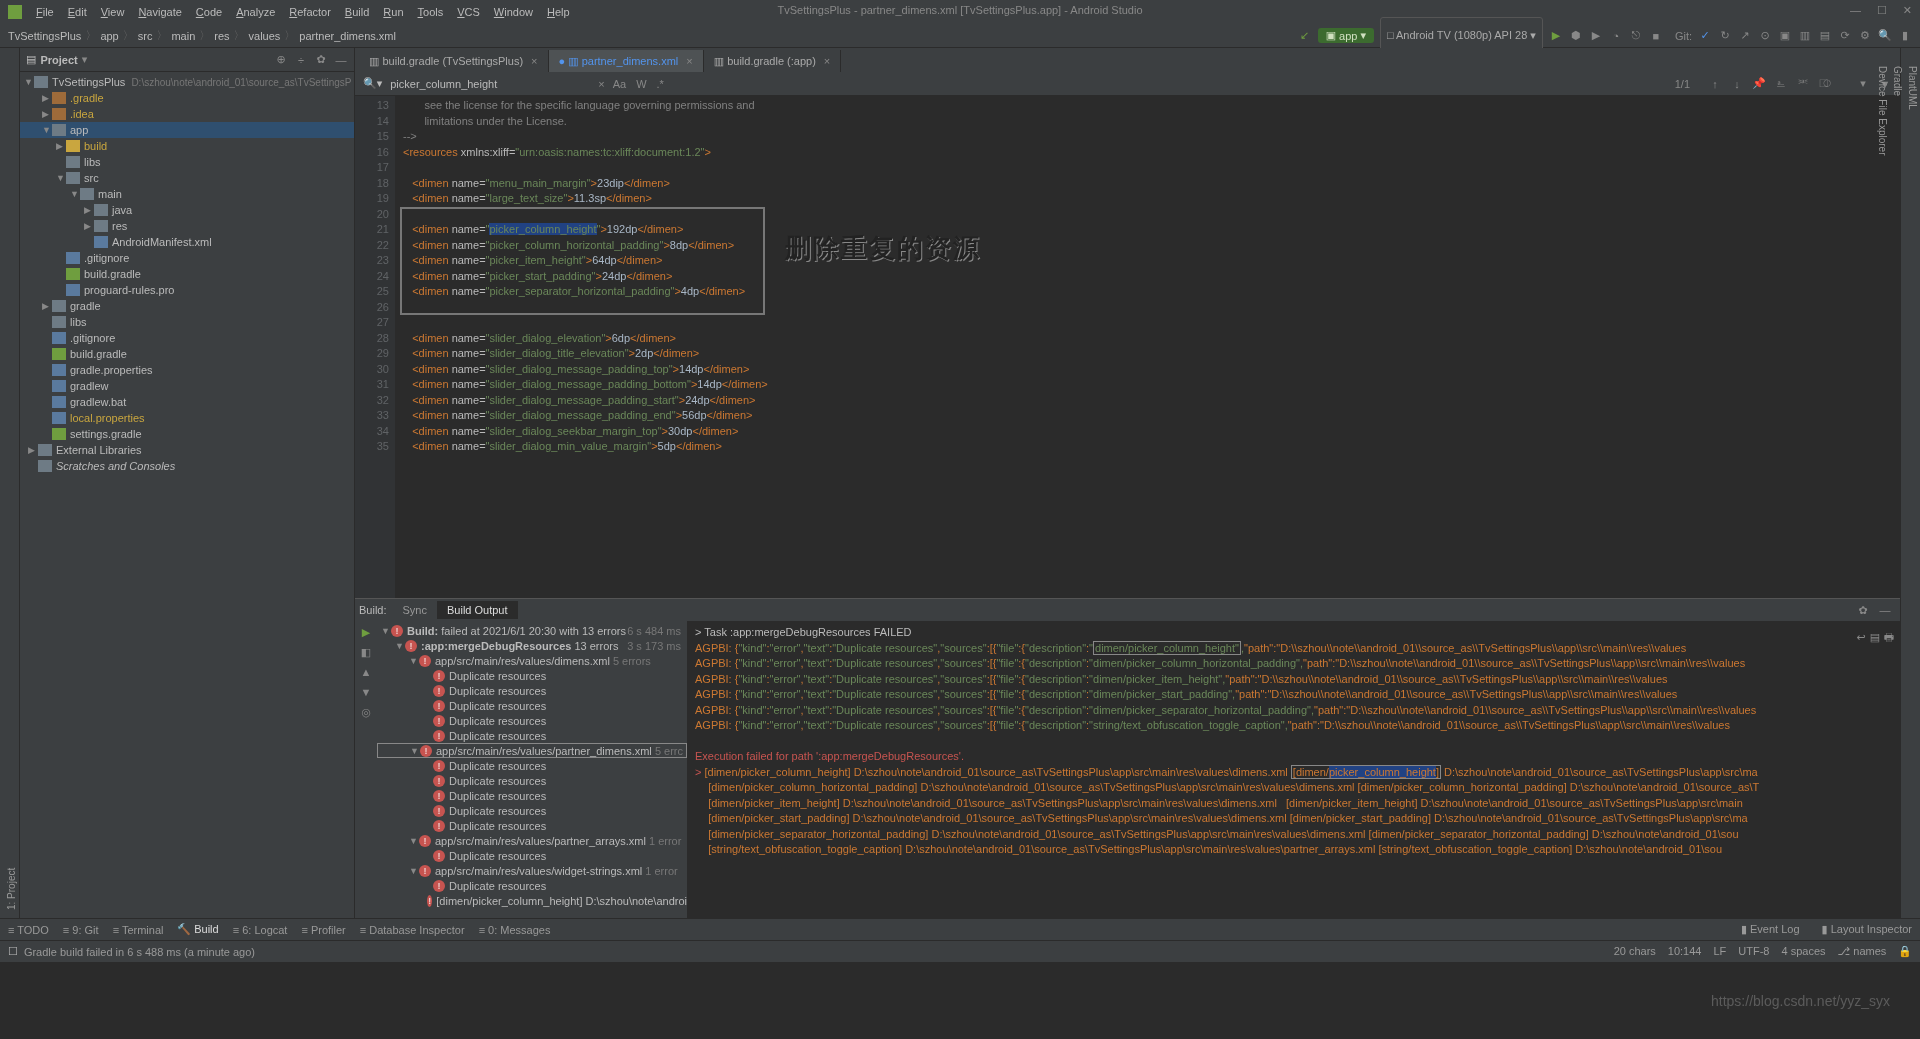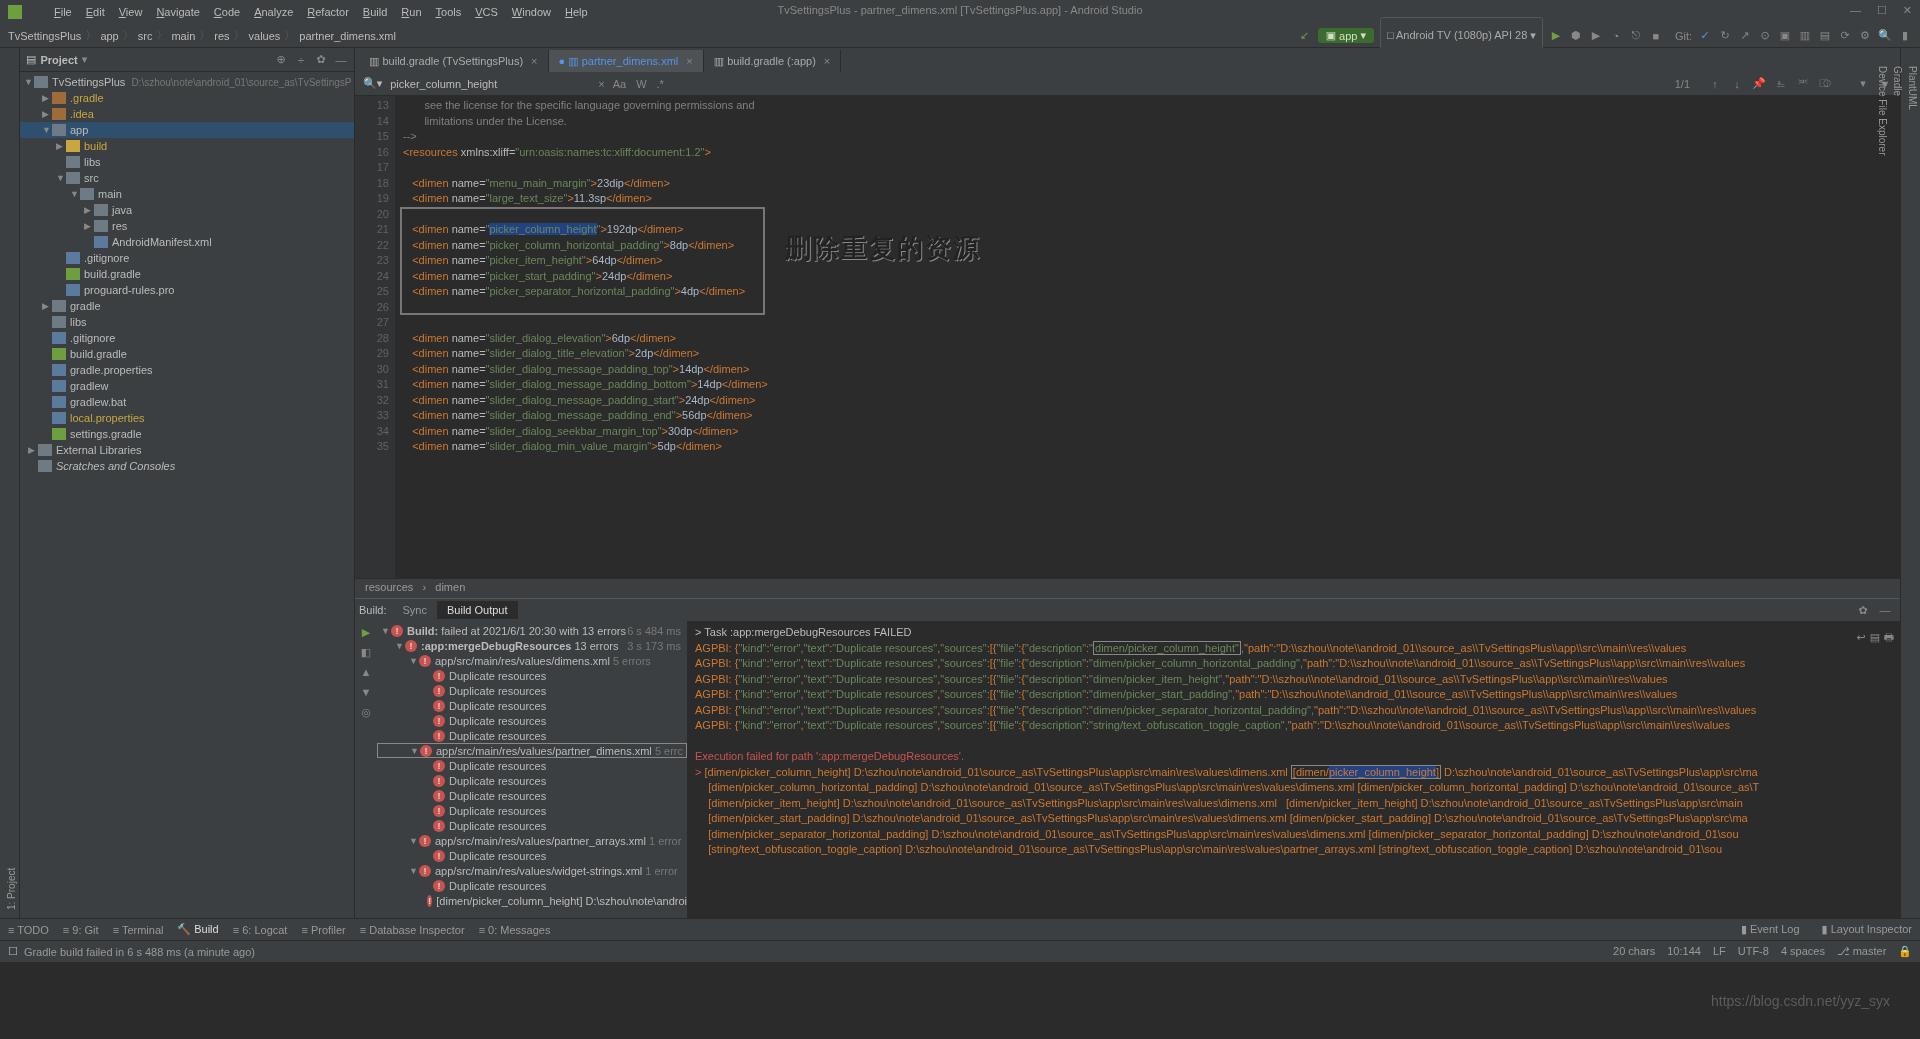--- a/index.html
+++ b/index.html
@@ -1,17 +1,17 @@
 <!DOCTYPE html>
 <html><head>
 <meta charset="utf-8">
 <style>
 * { margin:0; padding:0; box-sizing:border-box; font-family:"Segoe UI",Arial,sans-serif; font-size:11px; }
 body { background:#2b2b2b; color:#bbb; width:1920px; height:1039px; overflow:hidden; position:relative; }
-.titlebar { height:24px; background:#3c3f41; display:flex; align-items:center; padding:0 8px;gap:18px; }
+.titlebar { height:24px; background:#3c3f41; display:flex; align-items:center; padding:0 8px; }
 .titlebar .logo { width:14px; height:14px; background:#6f9e3f; margin-right:8px; }
 .menu { display:flex; gap:2px; }
 .menu span { padding:2px 6px; cursor:pointer; }
 .menu span u { text-decoration:underline; }
 .title-center { position:absolute; left:50%; transform:translateX(-50%); top:4px; color:#888; font-size:11px; }
 .win-controls { position:absolute; right:8px; top:4px; display:flex; gap:16px; color:#888; }
 .toolbar { height:24px; background:#3c3f41; display:flex; align-items:center; padding:0 8px; border-bottom:1px solid #2b2b2b; }
 .breadcrumb { display:flex; align-items:center; gap:4px; }
 .breadcrumb span { color:#bbb; }
 .breadcrumb .sep { color:#666; }
@@ -381,23 +381,20 @@
    <span class="tag">&lt;dimen</span> <span class="attr">name=</span><span class="str">"slider_dialog_elevation"</span><span class="tag">&gt;</span>6dp<span class="tag">&lt;/dimen&gt;</span>
    <span class="tag">&lt;dimen</span> <span class="attr">name=</span><span class="str">"slider_dialog_title_elevation"</span><span class="tag">&gt;</span>2dp<span class="tag">&lt;/dimen&gt;</span>
    <span class="tag">&lt;dimen</span> <span class="attr">name=</span><span class="str">"slider_dialog_message_padding_top"</span><span class="tag">&gt;</span>14dp<span class="tag">&lt;/dimen&gt;</span>
    <span class="tag">&lt;dimen</span> <span class="attr">name=</span><span class="str">"slider_dialog_message_padding_bottom"</span><span class="tag">&gt;</span>14dp<span class="tag">&lt;/dimen&gt;</span>
    <span class="tag">&lt;dimen</span> <span class="attr">name=</span><span class="str">"slider_dialog_message_padding_start"</span><span class="tag">&gt;</span>24dp<span class="tag">&lt;/dimen&gt;</span>
    <span class="tag">&lt;dimen</span> <span class="attr">name=</span><span class="str">"slider_dialog_message_padding_end"</span><span class="tag">&gt;</span>56dp<span class="tag">&lt;/dimen&gt;</span>
    <span class="tag">&lt;dimen</span> <span class="attr">name=</span><span class="str">"slider_dialog_seekbar_margin_top"</span><span class="tag">&gt;</span>30dp<span class="tag">&lt;/dimen&gt;</span>
    <span class="tag">&lt;dimen</span> <span class="attr">name=</span><span class="str">"slider_dialog_min_value_margin"</span><span class="tag">&gt;</span>5dp<span class="tag">&lt;/dimen&gt;</span>
 <div class="hl-box" style="left: 5px; top: 110.5px; width: 365px; height: 108.5px;"></div><div class="annotation" style="left: 390px; top: 145px;">删除重复的资源</div></div>
     </div>
-    <div class="crumb-bar">
-      <span>resources</span> &nbsp;&nbsp;›&nbsp;&nbsp; <span>dimen</span>
-    </div>
 
     <div class="build-panel">
       <div class="build-tabs">
         <span style="color:#bbb;margin-right:6px">Build:</span>
         <span class="build-tab">Sync</span>
         <span class="build-tab active">Build Output</span>
         <div class="build-header">
           <span class="icon">✿</span>
           <span class="icon">—</span>
         </div>
@@ -552,18 +549,18 @@
 
 <div class="status-bar">
   <span style="margin-right:6px">☐</span>
   <span class="msg">Gradle build failed in 6 s 488 ms (a minute ago)</span>
   <div class="right">
     <span>20 chars</span>
     <span>10:144</span>
     <span>LF</span>
     <span>UTF-8</span>
     <span>4 spaces</span>
-    <span>⎇ <span>master</span></span>
+    <span>⎇ <span>names</span></span>
     <span>🔒</span>
   </div>
 </div>
 
 <div class="watermark">https://blog.csdn.net/yyz_syx</div>
 
 </body></html>

